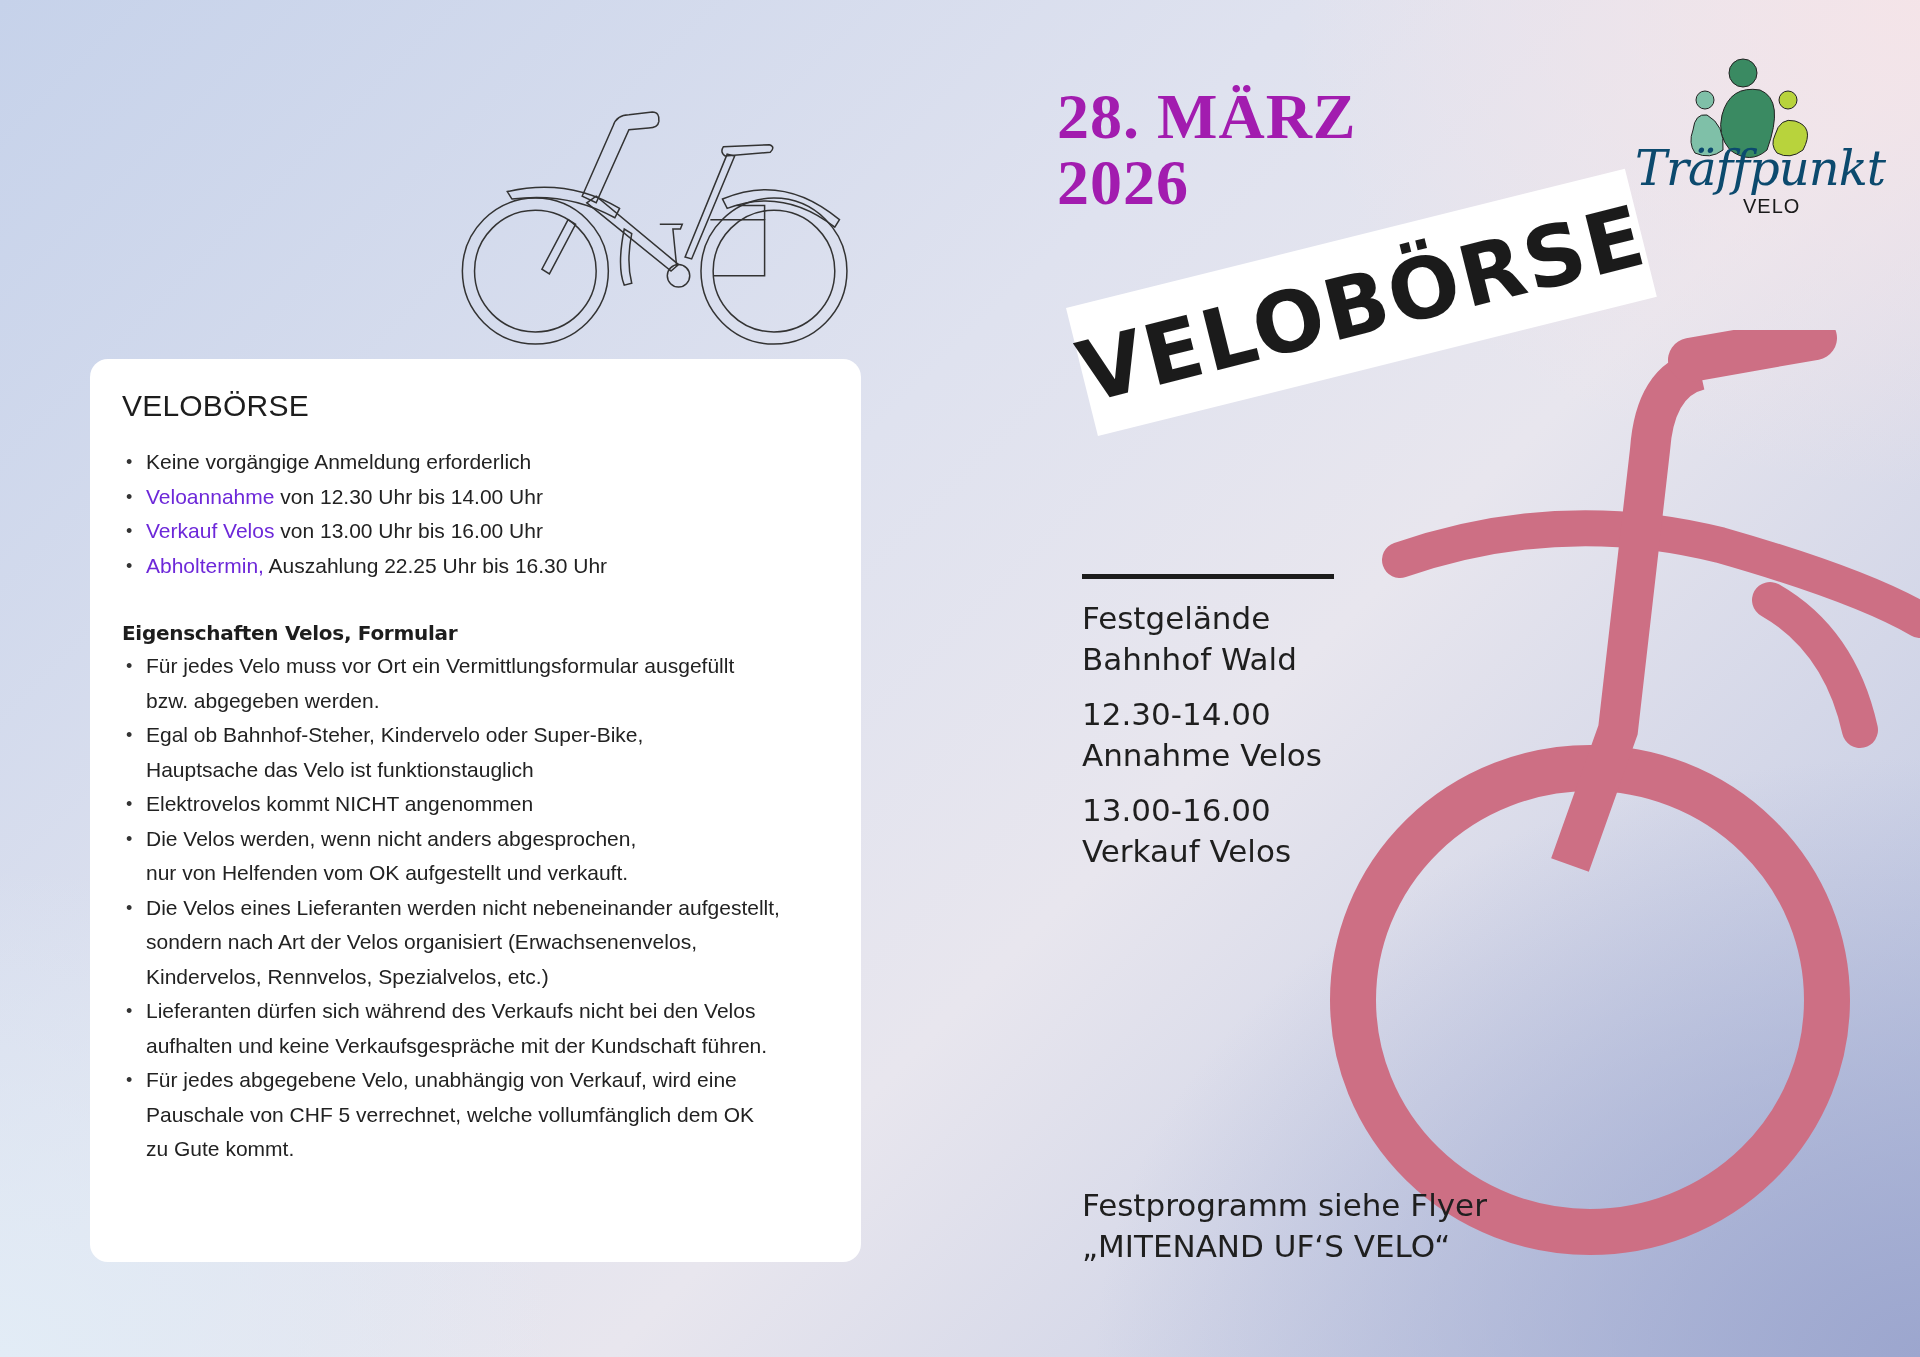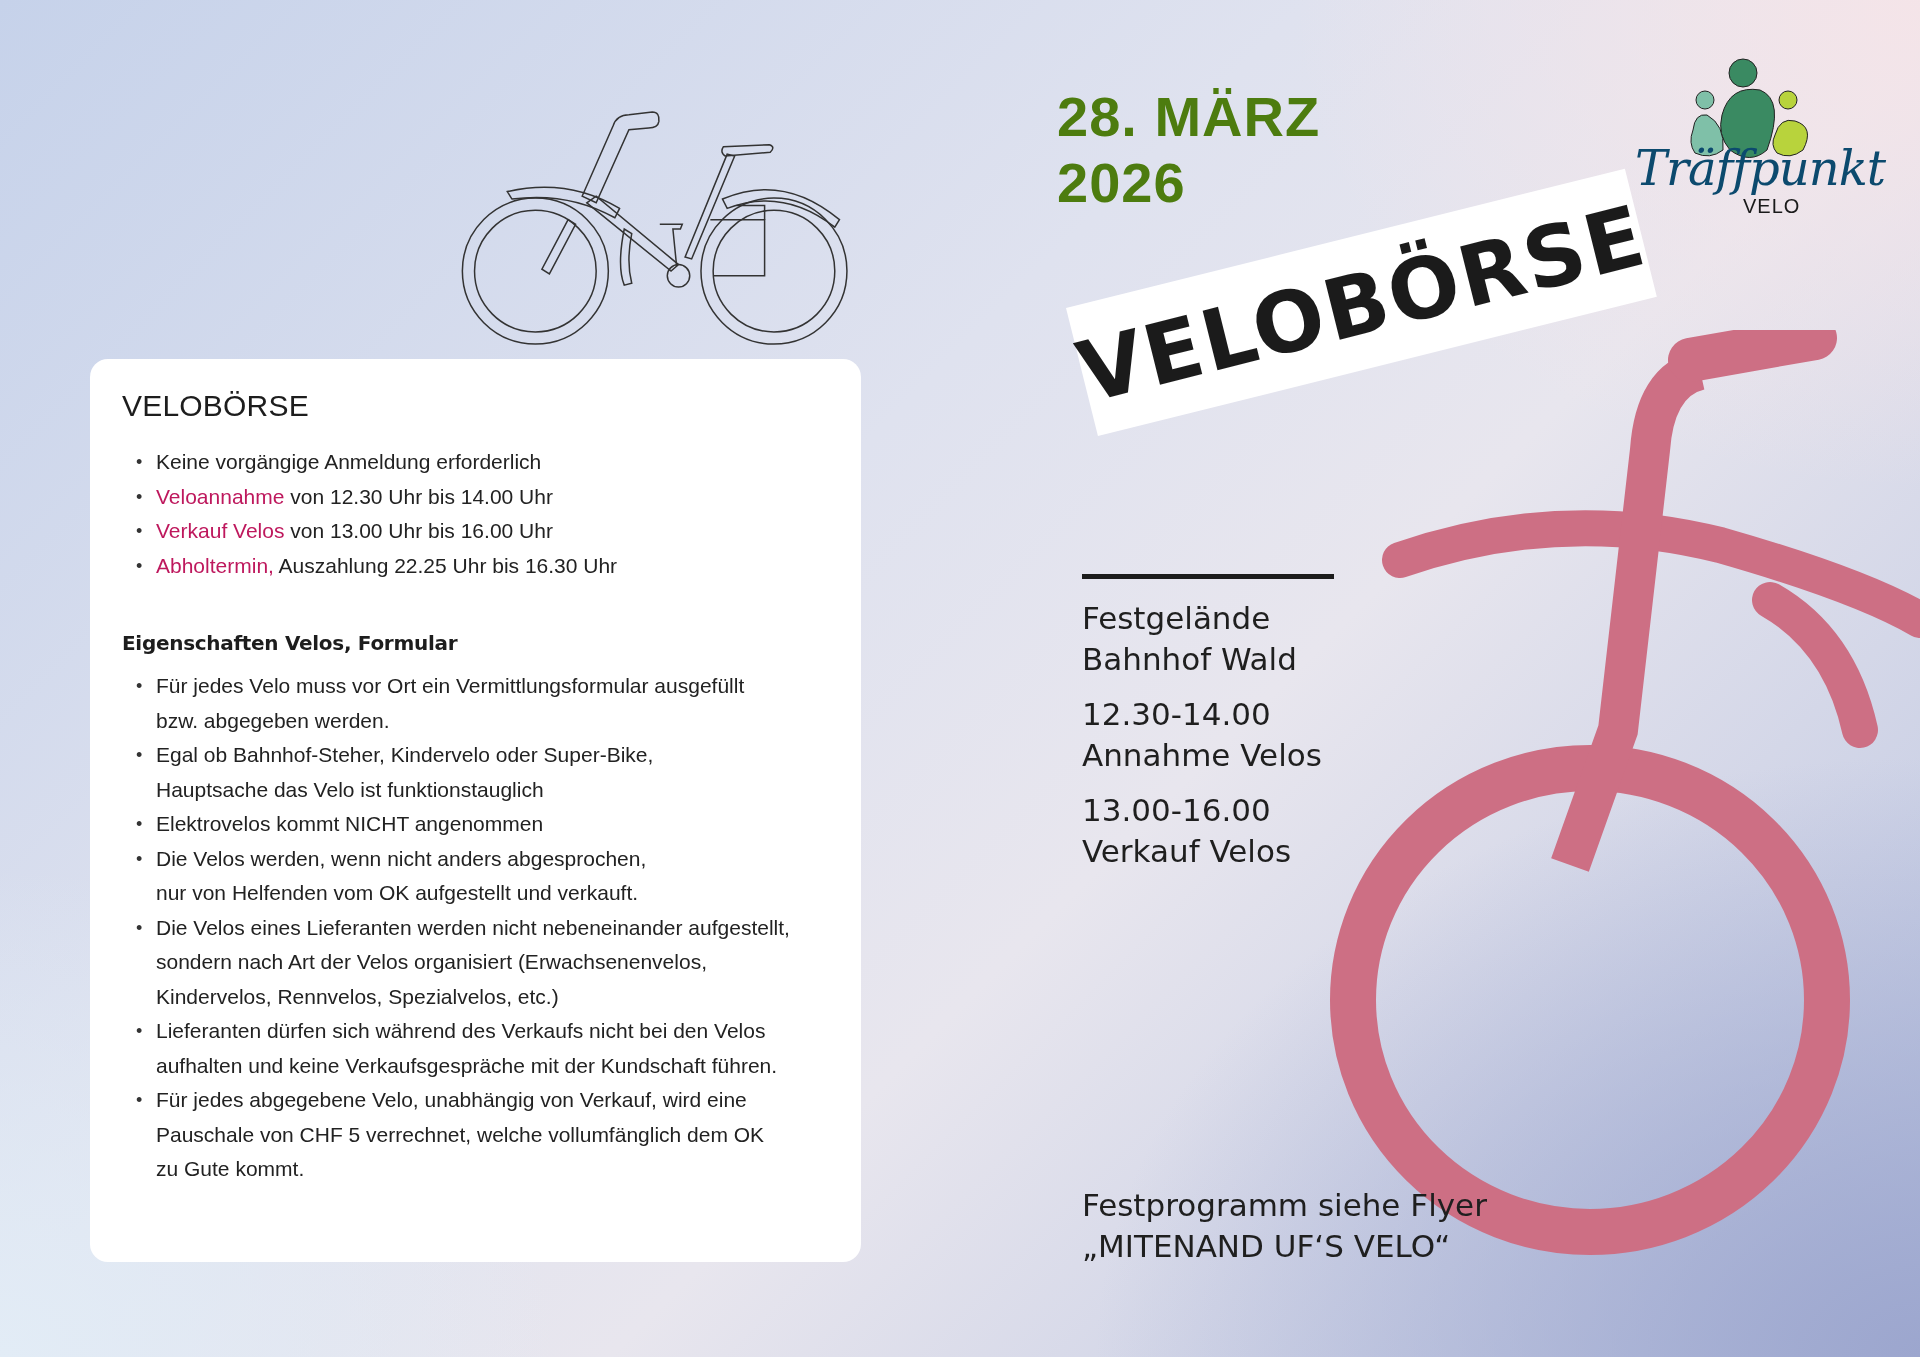--- a/index.html
+++ b/index.html
@@ -18,31 +18,31 @@
     .outline-bike { left: 452px; top: 98px; width: 410px; height: 262px; }
 
     
     .card {
       left: 90px; top: 359px; width: 771px; height: 903px;
       background: #ffffff; border-radius: 18px; box-sizing: border-box;
       padding: 30px 32px 0 32px; color: #1d1d1d;
     }
     .card-title { font-family: "Liberation Sans", sans-serif; font-size: 30px; font-weight: 400; letter-spacing: 0.2px; margin: 0 0 22px 0; }
     .card-section-title { font-family: "DejaVu Sans", sans-serif; font-weight: 700; font-size: 20px; margin: 0 0 2px 0; letter-spacing: -0.3px; }
-    .card ul { list-style: none; margin: 14px; padding: 0; }
+    .card ul { list-style: none; margin: 4px; padding: 0; }
     .card li {
       position: relative; padding-left: 20px;
       font-family: "Liberation Sans", sans-serif; font-size: 21px; line-height: 34.5px; color: #222;
     }
     .card li::before { content: "•"; position: absolute; left: 0; top: 0; font-size: 18px; color: #333; }
-    .accent { color: #be185d; }
+    .accent { color: #6d28d9; }
     .gap { height: 34px; }
 
     
-    .date { left: 1057px; top: 84px; font-family: Liberation Sans, sans-serif; font-weight: 700; font-size: 56px; line-height: 66px; color: #4d7c0f; letter-spacing: 1px; }
+    .date { left: 1057px; top: 84px; font-family: Liberation Serif, serif; font-weight: 700; font-size: 64px; line-height: 66px; color: #a21caf; letter-spacing: 1px; }
 
     
     .logo { left: 1625px; top: 55px; width: 235px; height: 170px; }
 
     
     .banner {
       left: 1066px; top: 308px; width: 576px; height: 132px;
       background: #ffffff; transform: rotate(-14deg); transform-origin: left top;
       display: flex; align-items: center; justify-content: center;
     }

